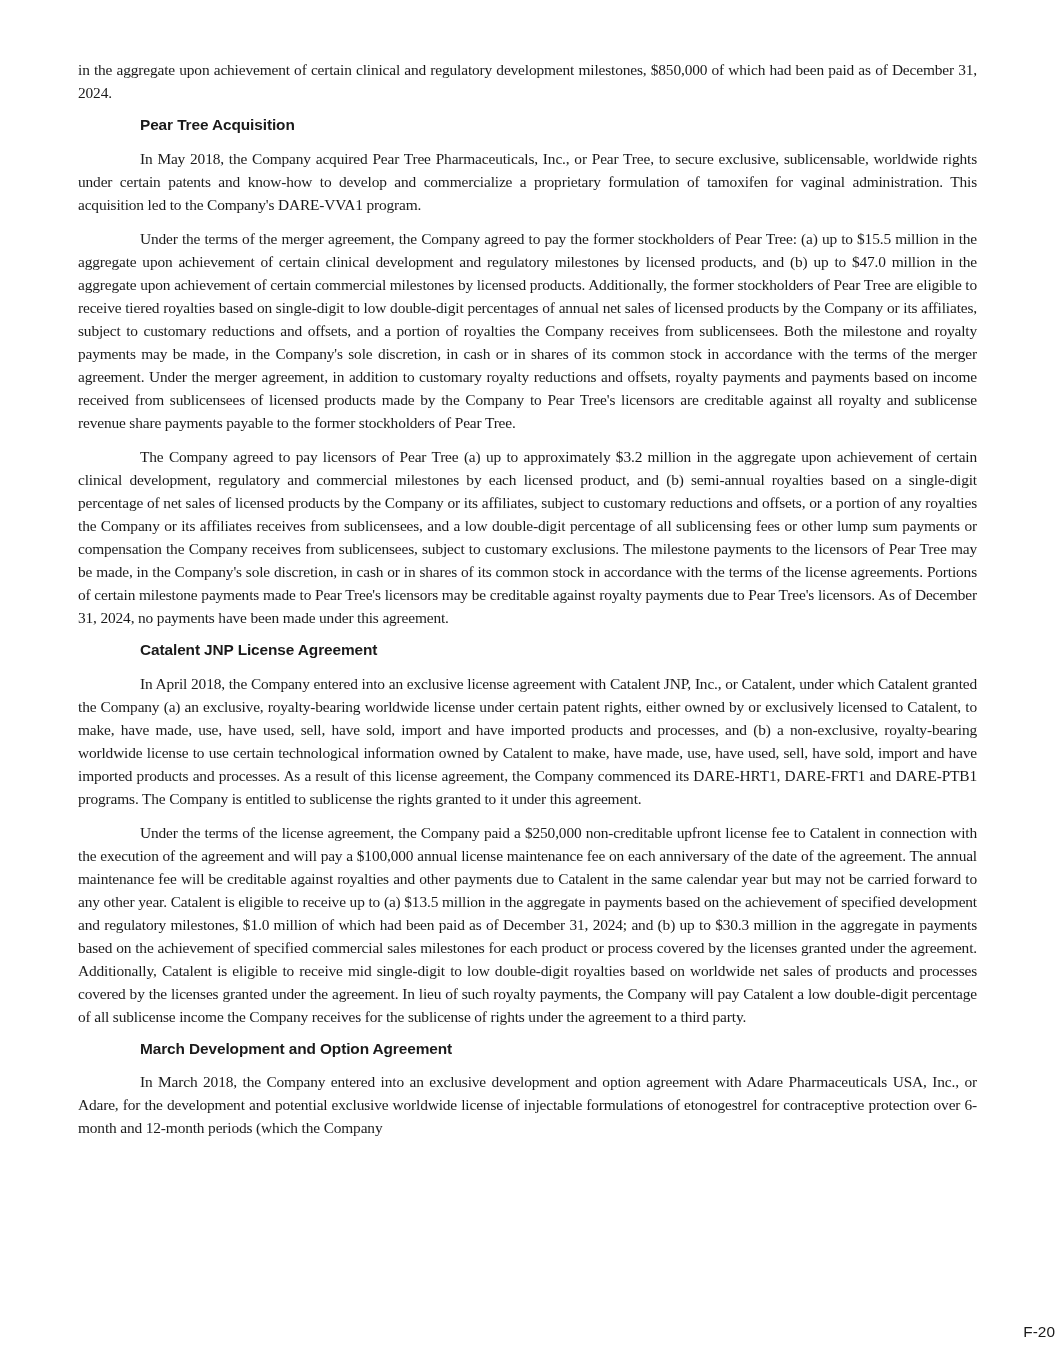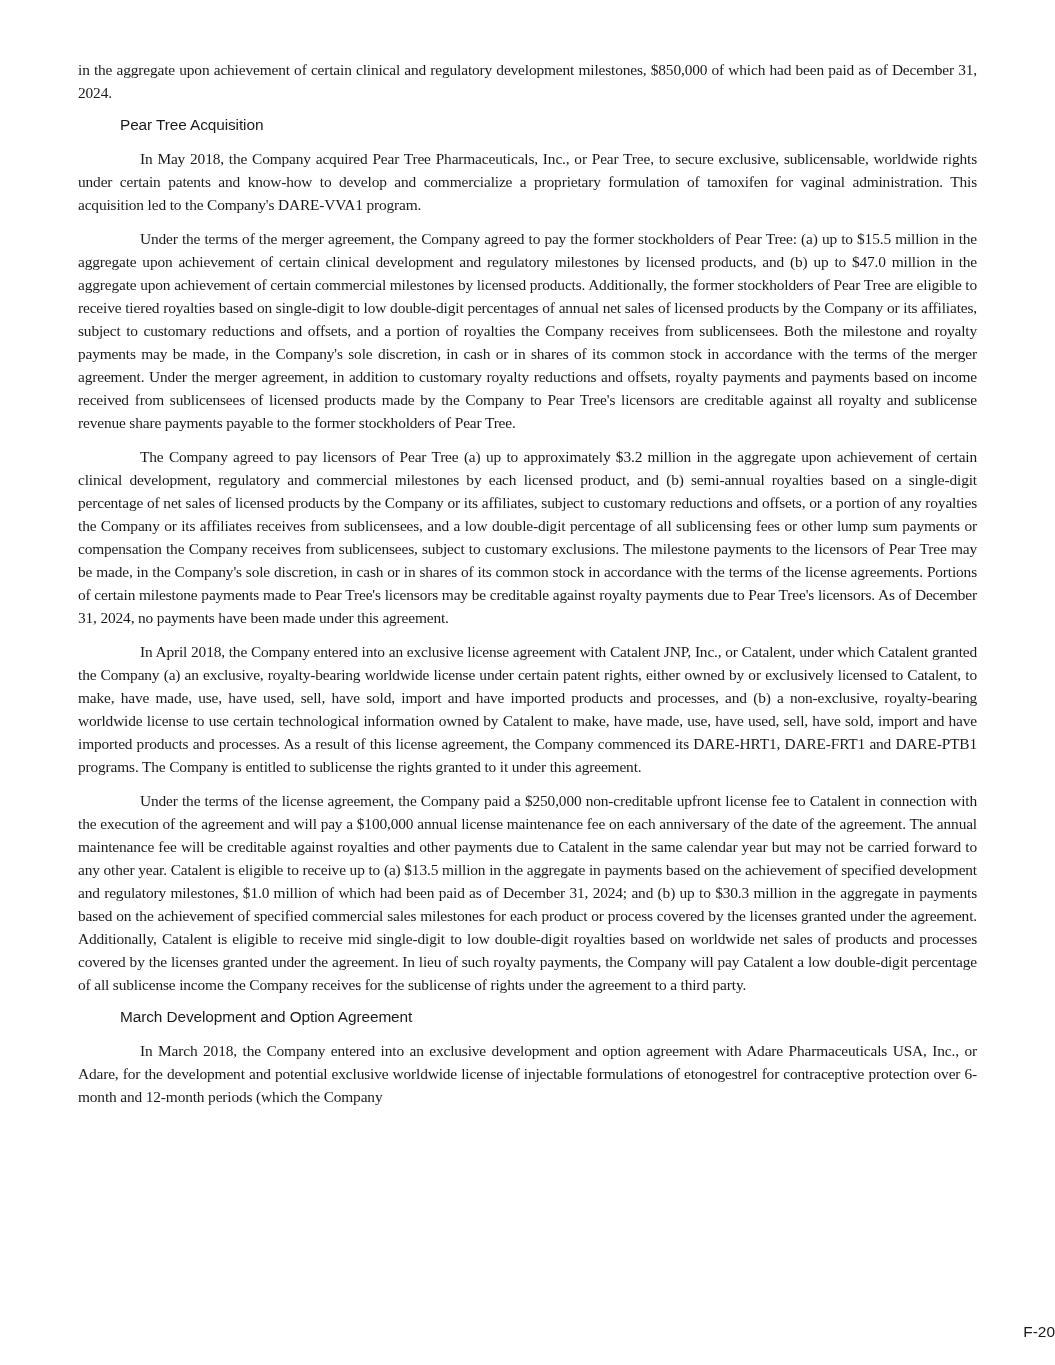--- a/index.html
+++ b/index.html
@@ -27,24 +27,24 @@
       line-height: 23px;
       text-align: justify;
       text-indent: 62px;
       letter-spacing: -0.15px;
       font-family: Liberation Serif, serif;
     }
     .para.no-indent {
       text-indent: 0;
     }
     .heading {
-      margin: 0 0 11px 42px;
+      margin: 0 0 11px 62px;
       font-size: 15.4px;
       line-height: 20.75px;
-      font-weight: normal;
+      font-weight: bold;
       letter-spacing: -0.1px;
     }
     .footer {
       position: absolute;
       left: 0;
       width: 1055px;
       top: 1322px;
       text-align: right;
       font-size: 15.4px;
       line-height: 20px;
@@ -52,19 +52,20 @@
   </style>
 </head>
 <body>
 
 <div class="page">
   <p class="para no-indent">in the aggregate upon achievement of certain clinical and regulatory development milestones, $850,000 of which had been paid as of December 31, 2024.</p>
   <h3 class="heading">Pear Tree Acquisition</h3>
   <p class="para">In May 2018, the Company acquired Pear Tree Pharmaceuticals, Inc., or Pear Tree, to secure exclusive, sublicensable, worldwide rights under certain patents and know-how to develop and commercialize a proprietary formulation of tamoxifen for vaginal administration. This acquisition led to the Company's DARE-VVA1 program.</p>
   <p class="para">Under the terms of the merger agreement, the Company agreed to pay the former stockholders of Pear Tree: (a) up to $15.5 million in the aggregate upon achievement of certain clinical development and regulatory milestones by licensed products, and (b) up to $47.0 million in the aggregate upon achievement of certain commercial milestones by licensed products. Additionally, the former stockholders of Pear Tree are eligible to receive tiered royalties based on single-digit to low double-digit percentages of annual net sales of licensed products by the Company or its affiliates, subject to customary reductions and offsets, and a portion of royalties the Company receives from sublicensees. Both the milestone and royalty payments may be made, in the Company's sole discretion, in cash or in shares of its common stock in accordance with the terms of the merger agreement. Under the merger agreement, in addition to customary royalty reductions and offsets, royalty payments and payments based on income received from sublicensees of licensed products made by the Company to Pear Tree's licensors are creditable against all royalty and sublicense revenue share payments payable to the former stockholders of Pear Tree.</p>
   <p class="para">The Company agreed to pay licensors of Pear Tree (a)  up to approximately $3.2 million in the aggregate upon achievement of certain clinical development, regulatory and commercial milestones by each licensed product, and (b) semi-annual royalties based on a single-digit percentage of net sales of licensed products by the Company or its affiliates, subject to customary reductions and offsets, or a portion of any royalties the Company or its affiliates receives from sublicensees, and a low double-digit percentage of all sublicensing fees or other lump sum payments or compensation the Company receives from sublicensees, subject to customary exclusions. The milestone payments to the licensors of Pear Tree may be made, in the Company's sole discretion, in cash or in shares of its common stock in accordance with the terms of the license agreements. Portions of certain milestone payments made to Pear Tree's licensors may be creditable against royalty payments due to Pear Tree's licensors. As of December 31, 2024, no payments have been made under this agreement.</p>
+  <h3 class="heading">Catalent JNP License Agreement</h3>
   <p class="para">In April 2018, the Company entered into an exclusive license agreement with Catalent JNP, Inc., or Catalent, under which Catalent granted the Company (a) an exclusive, royalty-bearing worldwide license under certain patent rights, either owned by or exclusively licensed to Catalent, to make, have made, use, have used, sell, have sold, import and have imported products and processes, and (b) a non-exclusive, royalty-bearing worldwide license to use certain technological information owned by Catalent to make, have made, use, have used, sell, have sold, import and have imported products and processes. As a result of this license agreement, the Company commenced its DARE-HRT1, DARE-FRT1 and DARE-PTB1 programs. The Company is entitled to sublicense the rights granted to it under this agreement.</p>
   <p class="para">Under the terms of the license agreement, the Company paid a $250,000 non-creditable upfront license fee to Catalent in connection with the execution of the agreement and will pay a $100,000 annual license maintenance fee on each anniversary of the date of the agreement. The annual maintenance fee will be creditable against royalties and other payments due to Catalent in the same calendar year but may not be carried forward to any other year. Catalent is eligible to receive up to (a) $13.5 million in the aggregate in payments based on the achievement of specified development and regulatory milestones, $1.0 million of which had been paid as of December 31, 2024; and (b) up to $30.3 million in the aggregate in payments based on the achievement of specified commercial sales milestones for each product or process covered by the licenses granted under the agreement. Additionally, Catalent is eligible to receive mid single-digit to low double-digit royalties based on worldwide net sales of products and processes covered by the licenses granted under the agreement. In lieu of such royalty payments, the Company will pay Catalent a low double-digit percentage of all sublicense income the Company receives for the sublicense of rights under the agreement to a third party.</p>
   <h3 class="heading">March Development and Option Agreement</h3>
   <p class="para">In March 2018, the Company entered into an exclusive development and option agreement with Adare Pharmaceuticals USA, Inc., or Adare, for the development and potential exclusive worldwide license of injectable formulations of etonogestrel for contraceptive protection over 6-month and 12-month periods (which the Company</p>
 </div>
 
 <div class="footer">F-20</div>
 
 </body></html>

